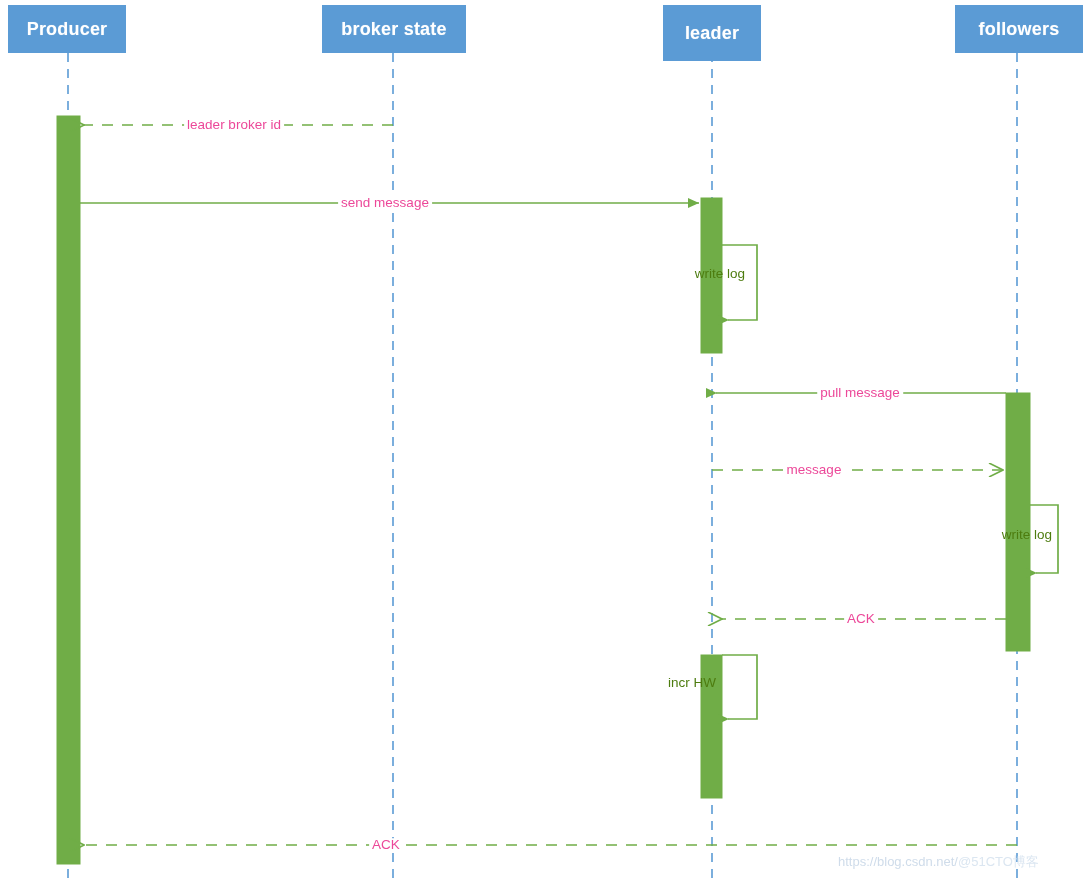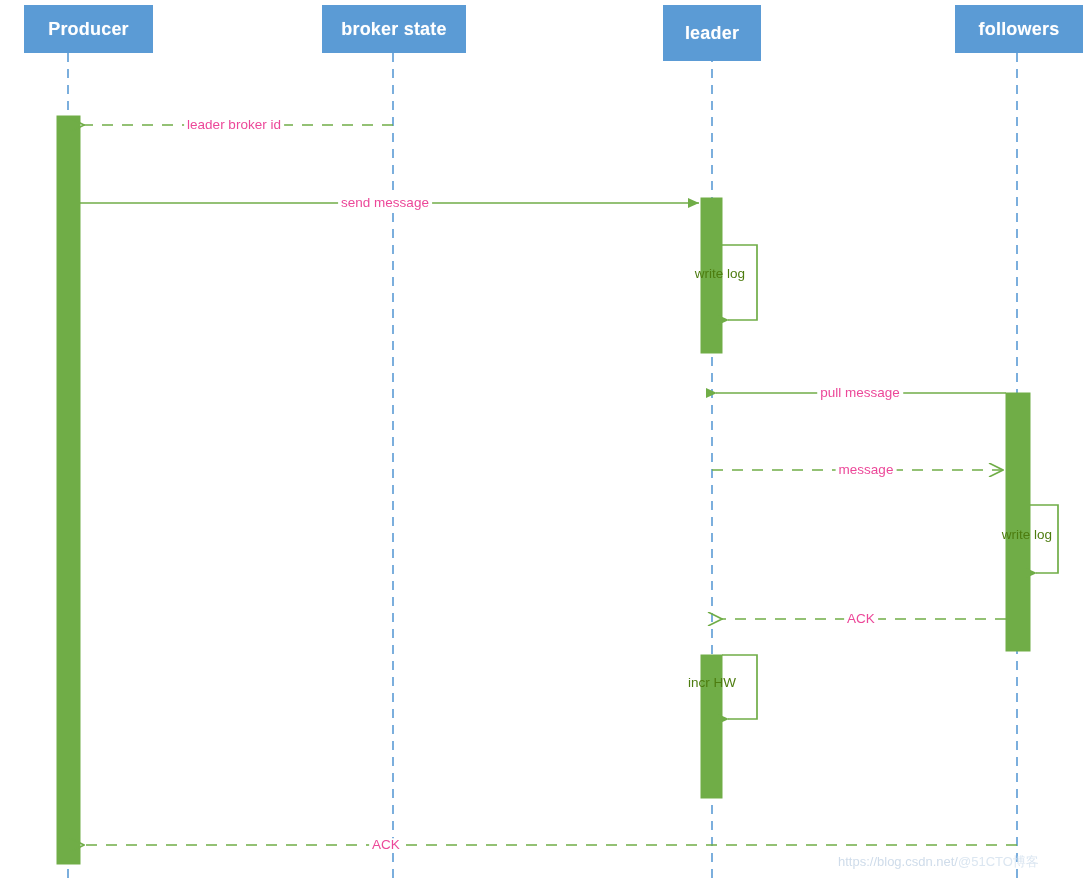--- a/index.html
+++ b/index.html
@@ -134,21 +134,21 @@
 
     <g>
       <path d="M722,655 L757,655 L757,719 L728,719" fill="none" stroke="#70ad47" stroke-width="1.7" marker-end="url(#arrow-filled-left)"></path>
     </g>
 
     <g>
       <line x1="1017" y1="845" x2="84" y2="845" stroke="#70ad47" stroke-width="1.7" stroke-dasharray="11,9" marker-end="url(#arrow-open-left)"></line>
     </g>
   </svg>
 
-  <div class="participant-box" style="left:24px; top:5px; width:129px; height:48px;">
+  <div class="participant-box" style="left:8px; top:5px; width:118px; height:48px;">
     <span>Producer</span>
   </div>
 
   <div class="participant-box" style="left:322px; top:5px; width:144px; height:48px;text-align:center;">
     <span>broker state</span>
   </div>
 
   <div class="participant-box" style="left:663px; top:5px; width:98px; height:56px;justify-content:center;">
     <span>leader</span>
   </div>
@@ -158,27 +158,27 @@
   </div>
 
   <div class="msg-label" style="left:234px; top:125px;">leader broker id</div>
 
   <div class="msg-label" style="left:385px; top:203px;">send message</div>
 
   <div class="self-label" style="left:720px; top:274px;">write log</div>
 
   <div class="msg-label" style="left:860px; top:393px;">pull message</div>
 
-  <div class="msg-label" style="left:866px; top:470px;">message</div>
+  <div class="msg-label" style="left:814px; top:470px;">message</div>
 
   <div class="self-label" style="left:1027px; top:535px;">write log</div>
 
   <div class="msg-label" style="left:861px; top:619px;">ACK</div>
 
-  <div class="self-label" style="left:712px; top:683px;">incr HW</div>
+  <div class="self-label" style="left:692px; top:683px;">incr HW</div>
 
   <div class="msg-label" style="left:386px; top:845px;">ACK</div>
 
   <div class="watermark">
     <span>https://blog.csdn.net/</span><span class="wm-b">@51CTO博客</span>
   </div>
 
 </div>
 
 </body></html>

